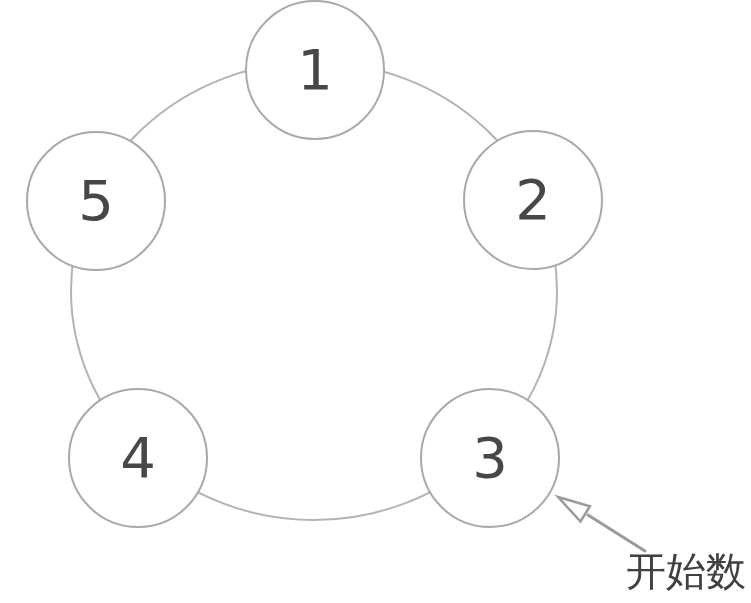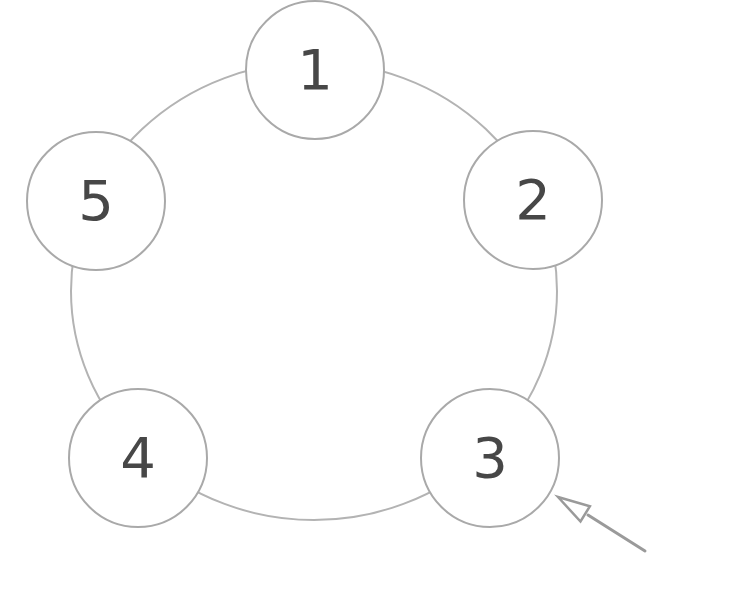--- a/index.html
+++ b/index.html
@@ -103,14 +103,15 @@
   <div class="node node-3">
     <span class="node-label">3</span>
   </div>
   <div class="node node-4">
     <span class="node-label">4</span>
   </div>
   <div class="node node-5">
     <span class="node-label">5</span>
   </div>
 
+  <div class="annotation-label">开始数</div>
 
 </div>
 
 </body></html>

